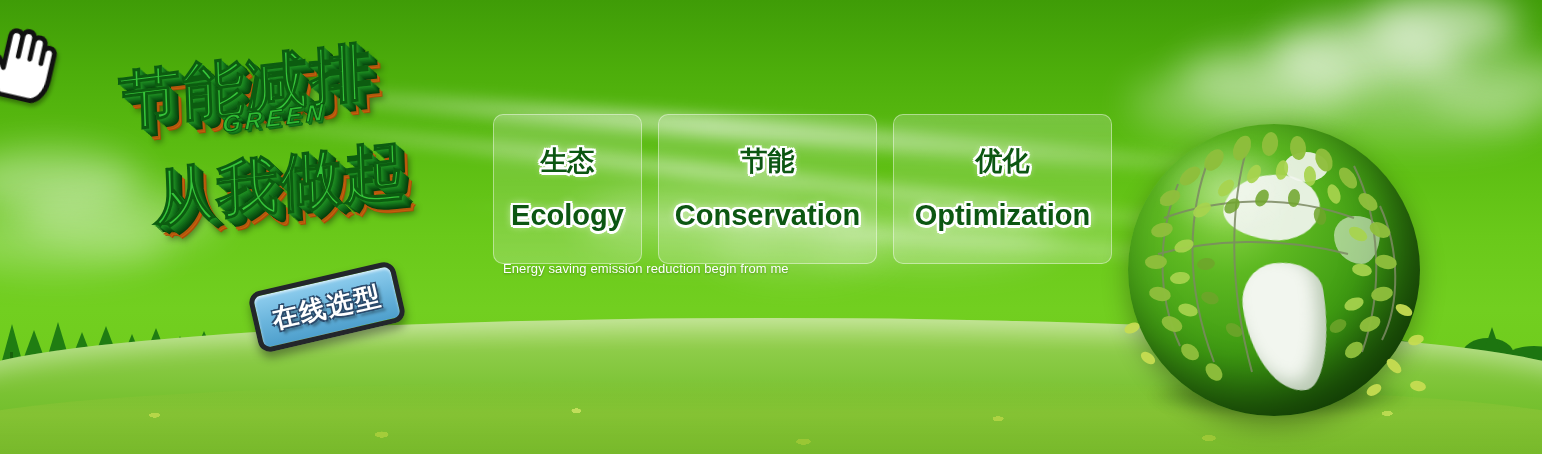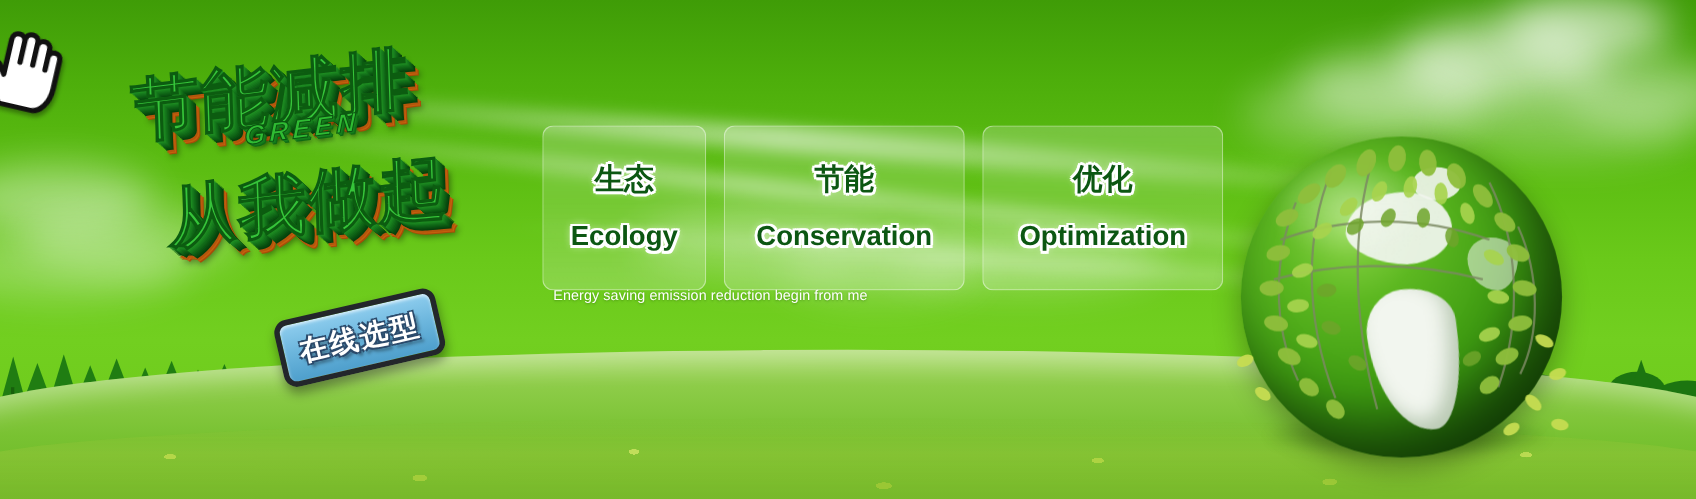--- a/index.html
+++ b/index.html
@@ -126,21 +126,21 @@
     backdrop-filter:blur(1px);
   }
   .card.wide{width:219px;}
   .card-cn{
     font-size:27px;font-weight:bold;color:#0c5712;line-height:1;
     text-shadow:-2px -2px 0 #fff,2px -2px 0 #fff,-2px 2px 0 #fff,2px 2px 0 #fff,
                  0 -2.5px 0 #fff,0 2.5px 0 #fff,-2.5px 0 0 #fff,2.5px 0 0 #fff,
                  0 0 7px rgba(255,255,255,.95);
   }
   .card-en{
-    font-size:25px;font-weight:bold;color:#0c5712;line-height:1;white-space:nowrap;
+    font-size:29px;font-weight:bold;color:#0c5712;line-height:1;white-space:nowrap;
     text-shadow:-2px -2px 0 #fff,2px -2px 0 #fff,-2px 2px 0 #fff,2px 2px 0 #fff,
                  0 -2.5px 0 #fff,0 2.5px 0 #fff,-2.5px 0 0 #fff,2.5px 0 0 #fff,
                  0 0 8px rgba(255,255,255,.95);
   }
 
   
   #tagline{
     position:absolute;left:503px;top:261px;
     font-size:13px;color:#ffffff;letter-spacing:.1px;white-space:nowrap;
     text-shadow:0 1px 2px rgba(40,90,10,.45);

